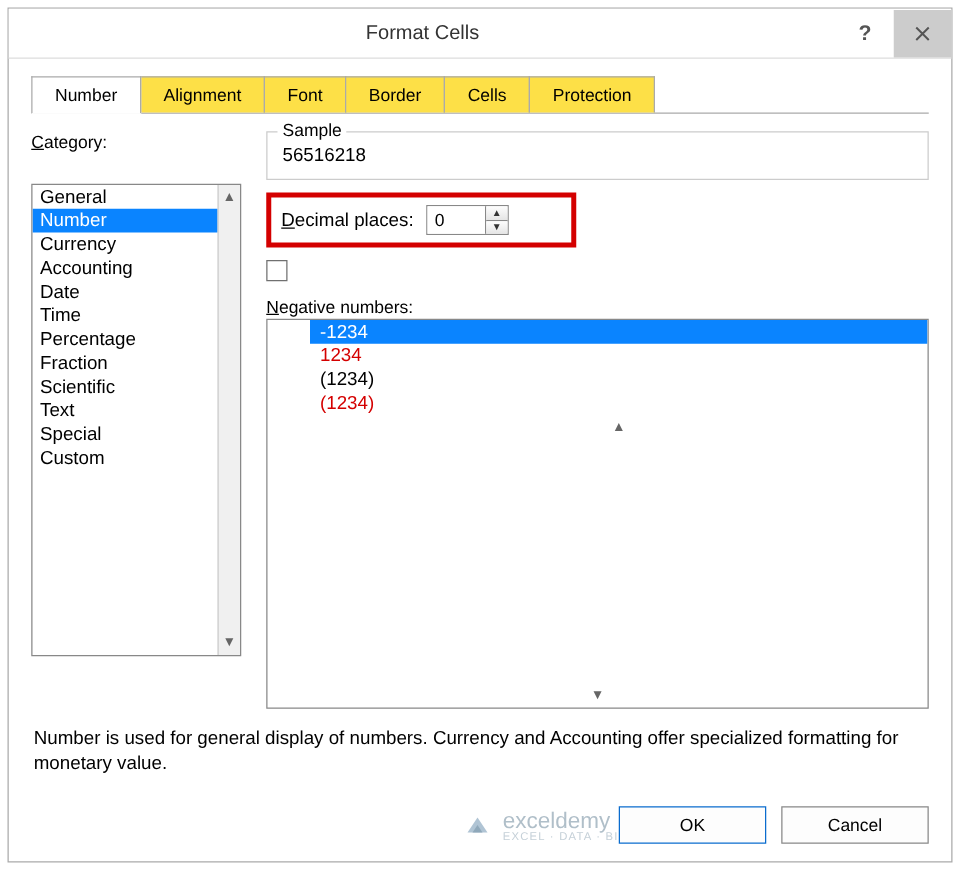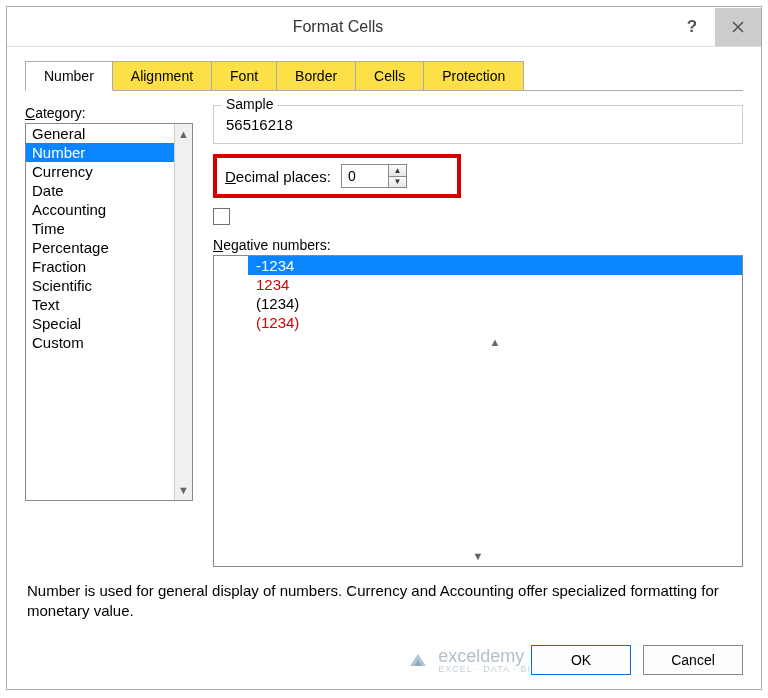--- a/index.html
+++ b/index.html
@@ -86,21 +86,21 @@
     border-bottom: 1px solid #fff;
     margin-bottom: -1px;
   }
   .tab:not(.active) { background: #fde047; }
   .main {
     flex: 1;
     display: flex;
     padding-top: 14px;
     gap: 20px;
   }
-  .left-col { width: 168px; display: flex; flex-direction: column; }
+  .left-col { width: 168px; display: flex; flex-direction: column; gap: 24px; }
   .label { font-size: 14px; margin-bottom: 2px; }
   .underline { text-decoration: underline; }
   .category-list {
     border: 1px solid #888;
     height: 378px;
     background: #fff;
     position: relative;
     overflow: hidden;
   }
   .category-list .inner { padding: 0; }
@@ -232,21 +232,21 @@
     font-size: 18px;
   }
   .watermark .sub {
     font-size: 9px;
     letter-spacing: 1px;
     color: #c5d0d8;
   }
   .wm-wrap { display: flex; flex-direction: column; line-height: 1; }
   .footer-btns { display: flex; gap: 12px; }
   .btn {
-    width: 100px;
+    width: 118px;
     height: 30px;
     border: 1px solid #888;
     background: #fdfdfd;
     font-size: 14px;
     cursor: pointer;
     display: flex;
     align-items: center;
     justify-content: center;
   }
   .btn.primary { border: 1px solid #0a6cce; }
@@ -277,22 +277,22 @@
     </div>
 
     <div class="main">
       <div class="left-col">
         <div class="label"><span class="underline">C</span>ategory:</div>
         <div class="category-list">
           <div class="inner">
             <div class="category-item">General</div>
             <div class="category-item selected">Number</div>
             <div class="category-item">Currency</div>
+            <div class="category-item">Accounting</div>
             <div class="category-item">Date</div>
-            <div class="category-item">Accounting</div>
             <div class="category-item">Time</div>
             <div class="category-item">Percentage</div>
             <div class="category-item">Fraction</div>
             <div class="category-item">Scientific</div>
             <div class="category-item">Text</div>
             <div class="category-item">Special</div>
             <div class="category-item">Custom</div>
           </div>
           <div class="scrollbar">
             <div class="arrow">▲</div>

